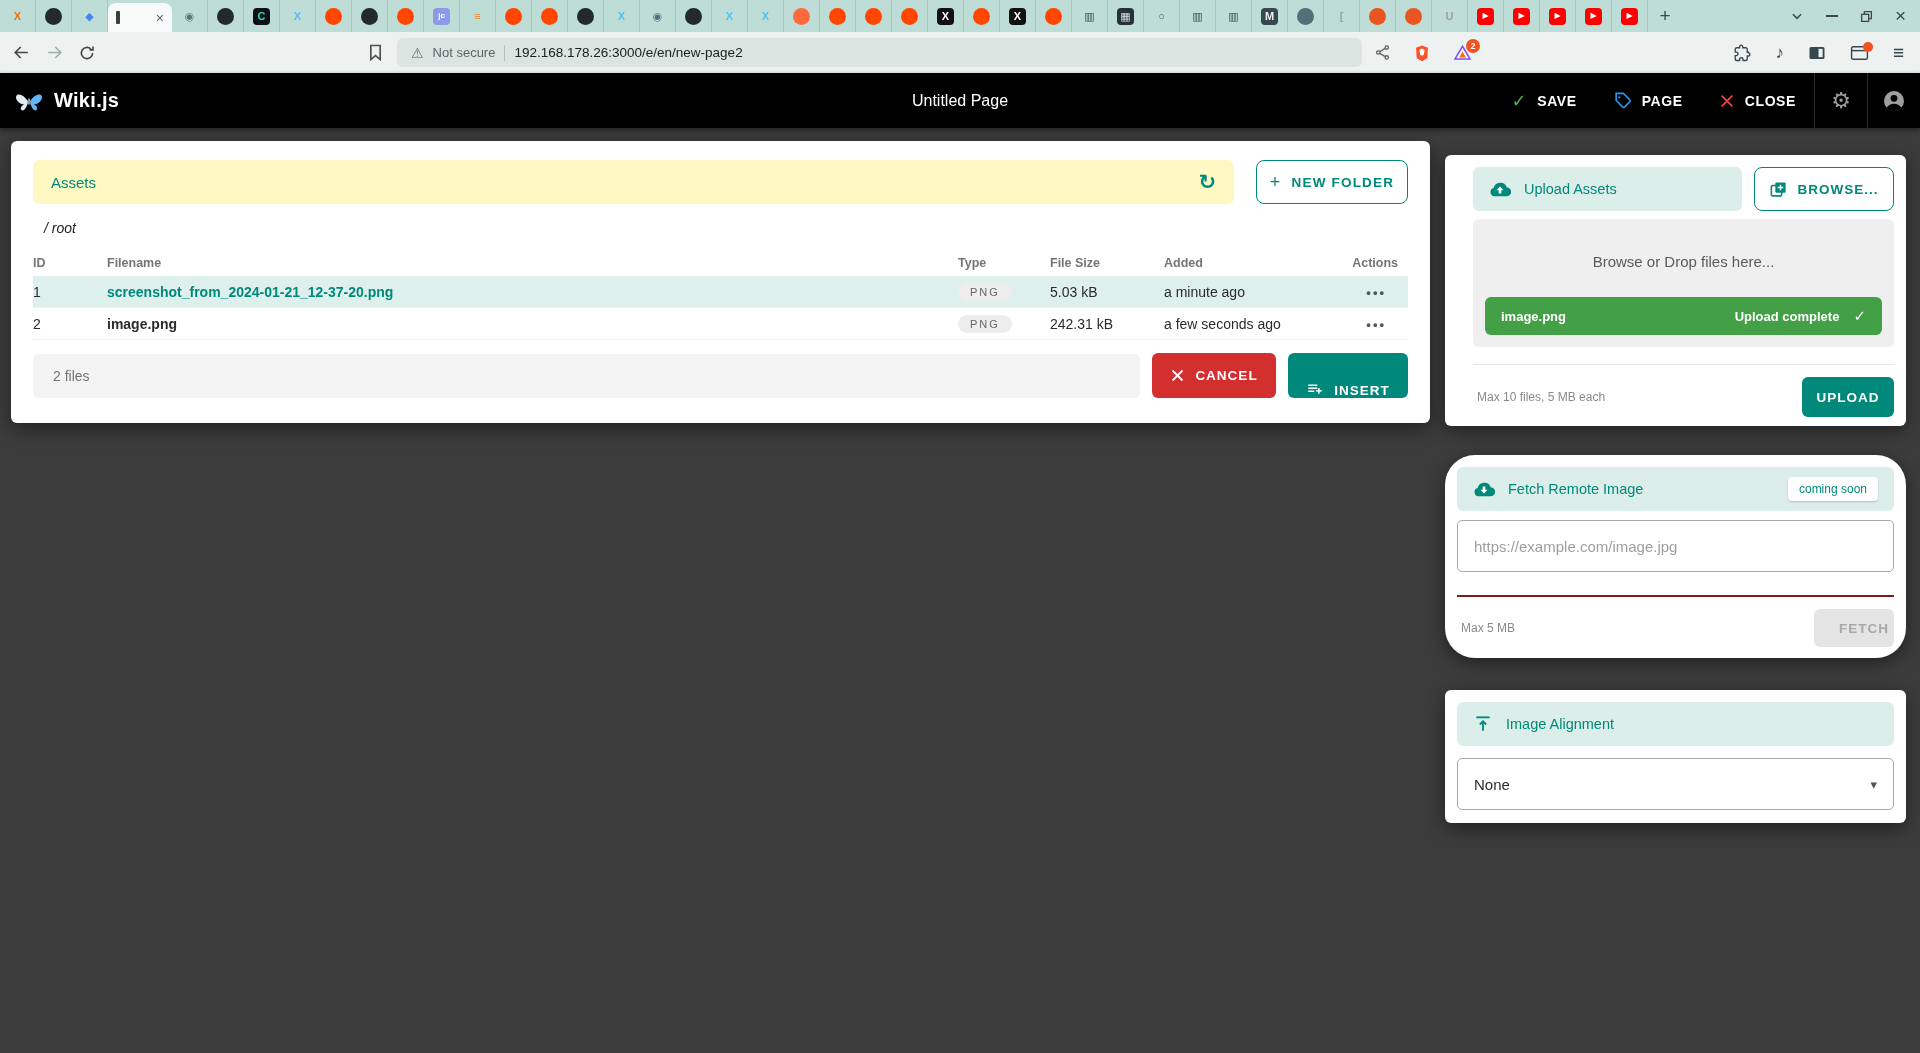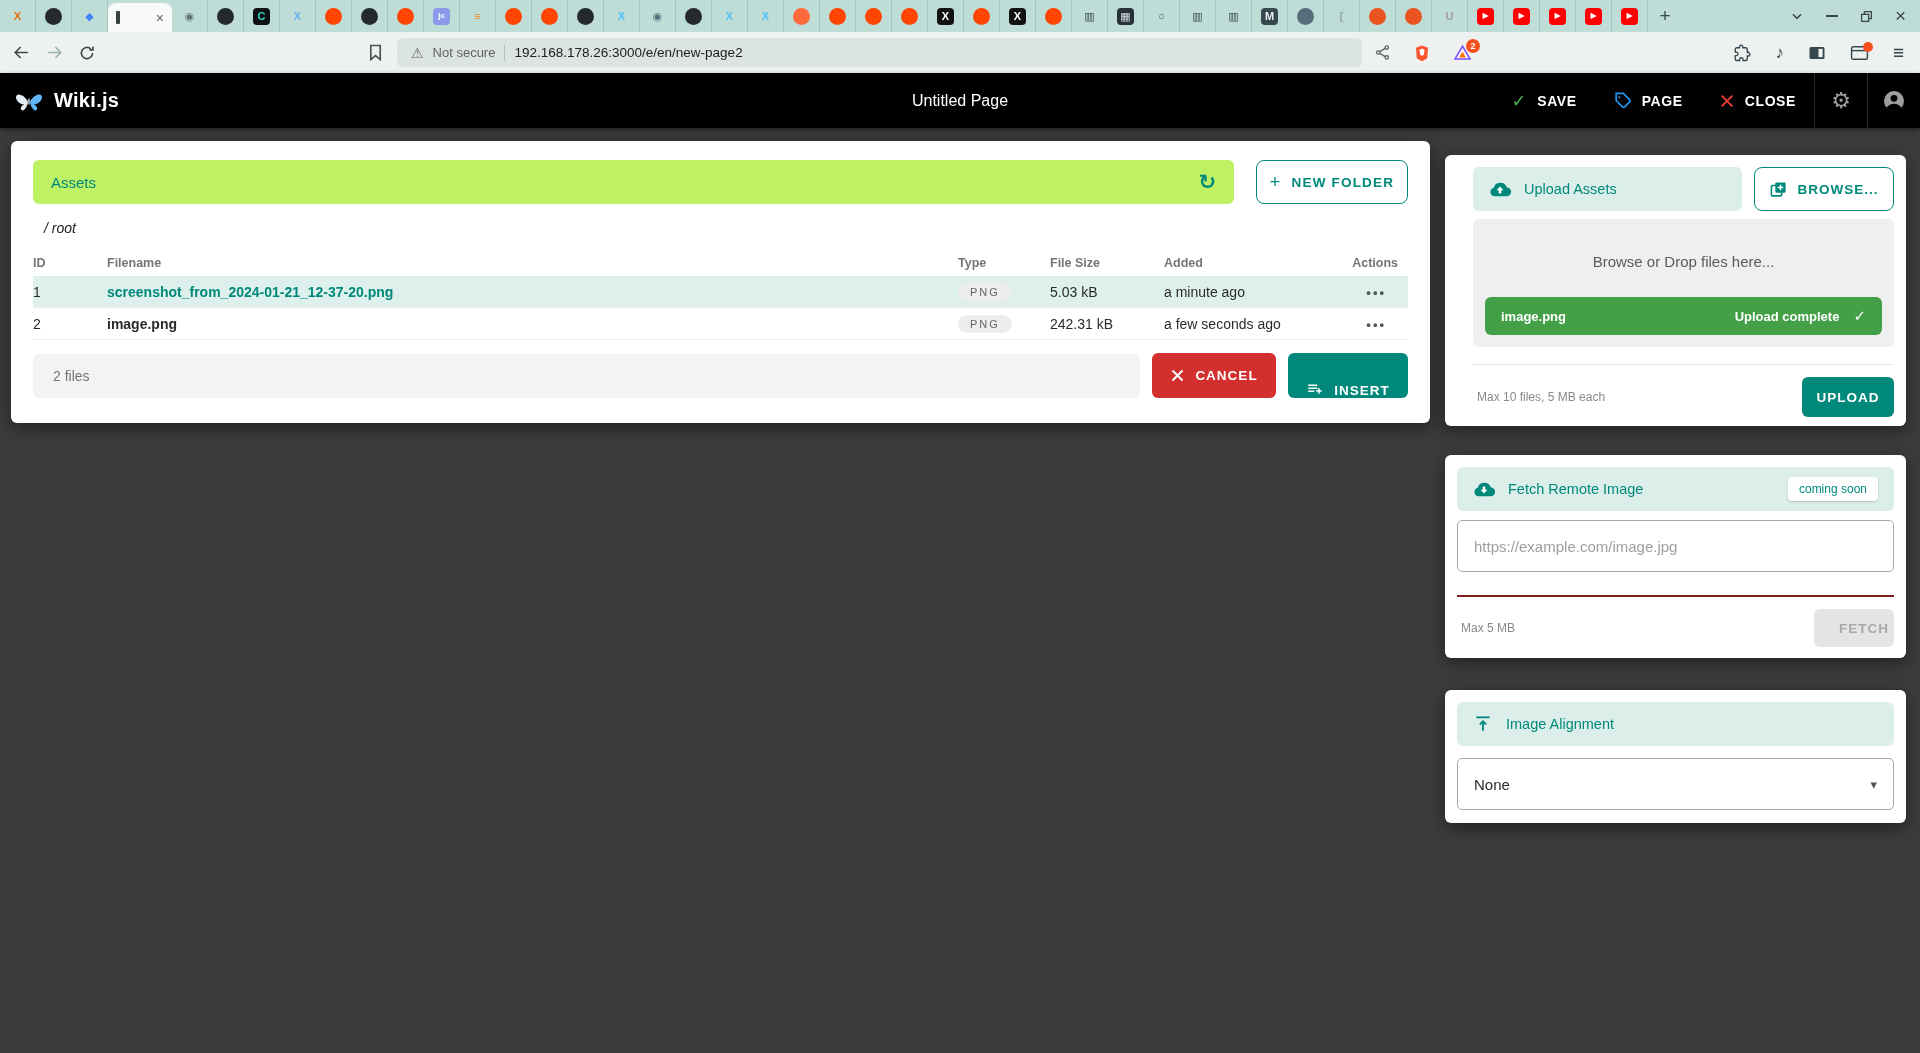--- a/index.html
+++ b/index.html
@@ -47,21 +47,21 @@
   .wactions { margin-left:auto; display:flex; align-items:center; height:100%; z-index:2; }
   .wbtn { display:flex; align-items:center; gap:10px; color:#fff; font-size:14px; font-weight:bold; letter-spacing:.6px; padding:0 18px; height:100%; cursor:pointer; }
   .hsep { width:1px; height:55px; background:#2b2b2b; }
   .iconbtn { width:52px; height:100%; display:flex; align-items:center; justify-content:center; cursor:pointer; }
   .gear { color:#9e9e9e; font-size:22px; }
   .checkmark { color:#4caf50; font-size:18px; font-weight:bold; }
 
   
   .panel { position:absolute; left:11px; top:141px; width:1419px; height:282px; background:#fff; border-radius:6px; box-shadow:0 5px 20px rgba(0,0,0,.45); padding:19px 22px; }
   .phead { display:flex; gap:22px; }
-  .tealbar { flex:1; height:44px; background:#bef264; border-radius:6px; display:flex; align-items:center; padding:0 18px; }
+  .tealbar { flex:1; height:44px; background:#fef9c3; border-radius:6px; display:flex; align-items:center; padding:0 18px; }
   .tealbar .ttl { color:#00897b; font-size:15px; }
   .refresh { margin-left:auto; color:#00897b; font-size:21px; font-weight:bold; cursor:pointer; }
   .newfolder { width:152px; height:44px; border:1px solid #00897b; border-radius:8px; background:#fff; color:#00897b; font-size:13.5px; font-weight:bold; letter-spacing:1.2px; display:flex; align-items:center; justify-content:center; gap:10px; cursor:pointer; }
   .newfolder .plus { font-size:18px; font-weight:normal; }
   .crumb { margin:16px 0 0 11px; font-style:italic; font-size:14px; color:#1f1f1f; height:20px; }
   .tbl { margin-top:10px; }
   .trow { display:grid; grid-template-columns:74px 851px 92px 114px 176px 1fr; align-items:center; }
   .thead-row { height:26px; color:#757575; font-size:12.5px; font-weight:bold; }
   .thead-row .c-act { text-align:right; padding-right:10px; }
   .drow { height:32px; font-size:14px; color:#2b2b2b; border-bottom:1px solid #f0f0f0; cursor:pointer; }
@@ -73,21 +73,21 @@
   .dots { display:inline-block; color:#555; font-weight:bold; letter-spacing:2px; font-size:13px; padding-right:22px; cursor:pointer; }
   .pfoot { display:flex; align-items:center; gap:12px; margin-top:13px; }
   .graybar { flex:1; height:44px; background:#f3f3f3; border-radius:6px; display:flex; align-items:center; padding:0 20px; color:#757575; font-size:14px; }
   .btn { height:45px; border:none; border-radius:6px; color:#fff; font-size:13.5px; font-weight:bold; letter-spacing:1px; display:flex; align-items:center; justify-content:center; gap:10px; cursor:pointer; font-family:inherit; }
   .btn-cancel { width:124px; background:#d32f2f; }
   .btn-insert { width:120px; background:#00897b;align-items:flex-end; }
 
   
   .sidecard { position:absolute; left:1445px; width:461px; background:#fff; border-radius:6px; box-shadow:0 5px 18px rgba(0,0,0,.45); padding:12px; }
   .card-upload { top:155px; height:271px;padding-left:28px; }
-  .card-fetch { top:455px; height:203px; }
+  .card-fetch { top:455px; height:203px;border-radius:30px; }
   .card-align { top:690px; height:133px; }
   .cardhead { display:flex; gap:12px; }
   .ctealbar { flex:1; height:44px; background:#dceeea; border-radius:6px; display:flex; align-items:center; gap:13px; padding:0 16px; color:#00897b; font-size:14.5px; }
   .browse { width:140px; height:44px; border:1px solid #00897b; border-radius:8px; background:#fff; color:#00897b; font-size:13.5px; font-weight:bold; letter-spacing:1px; display:flex; align-items:center; justify-content:center; gap:9px; cursor:pointer; }
   .dropzone { margin-top:8px; height:128px; background:#efefef; border-radius:6px; display:flex; flex-direction:column; align-items:center; padding:12px; }
   .dz-text { margin-top:22px; color:#5a5a5a; font-size:15px; }
   .greenbar { margin-top:auto; width:100%; height:38px; background:#43a047; border-radius:6px; display:flex; align-items:center; padding:0 16px; color:#fff; font-size:13px; font-weight:bold; }
   .gb-right { margin-left:auto; display:flex; align-items:center; gap:14px; }
   .gb-check { font-size:15px; }
   .cdivider { margin-top:17px; border-top:1px solid #e6e6e6; }

